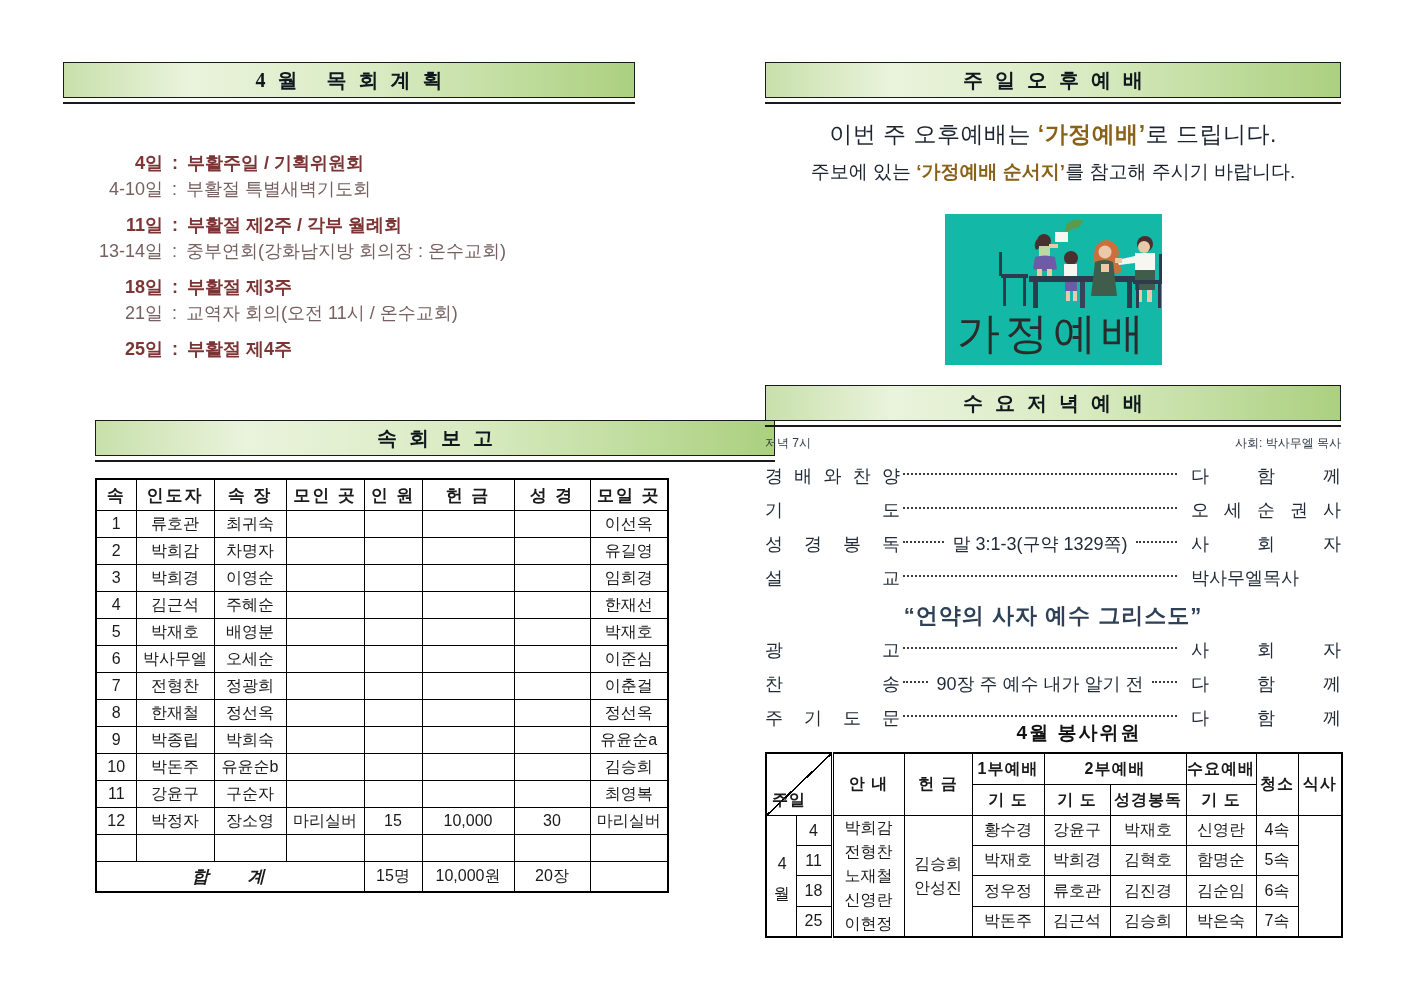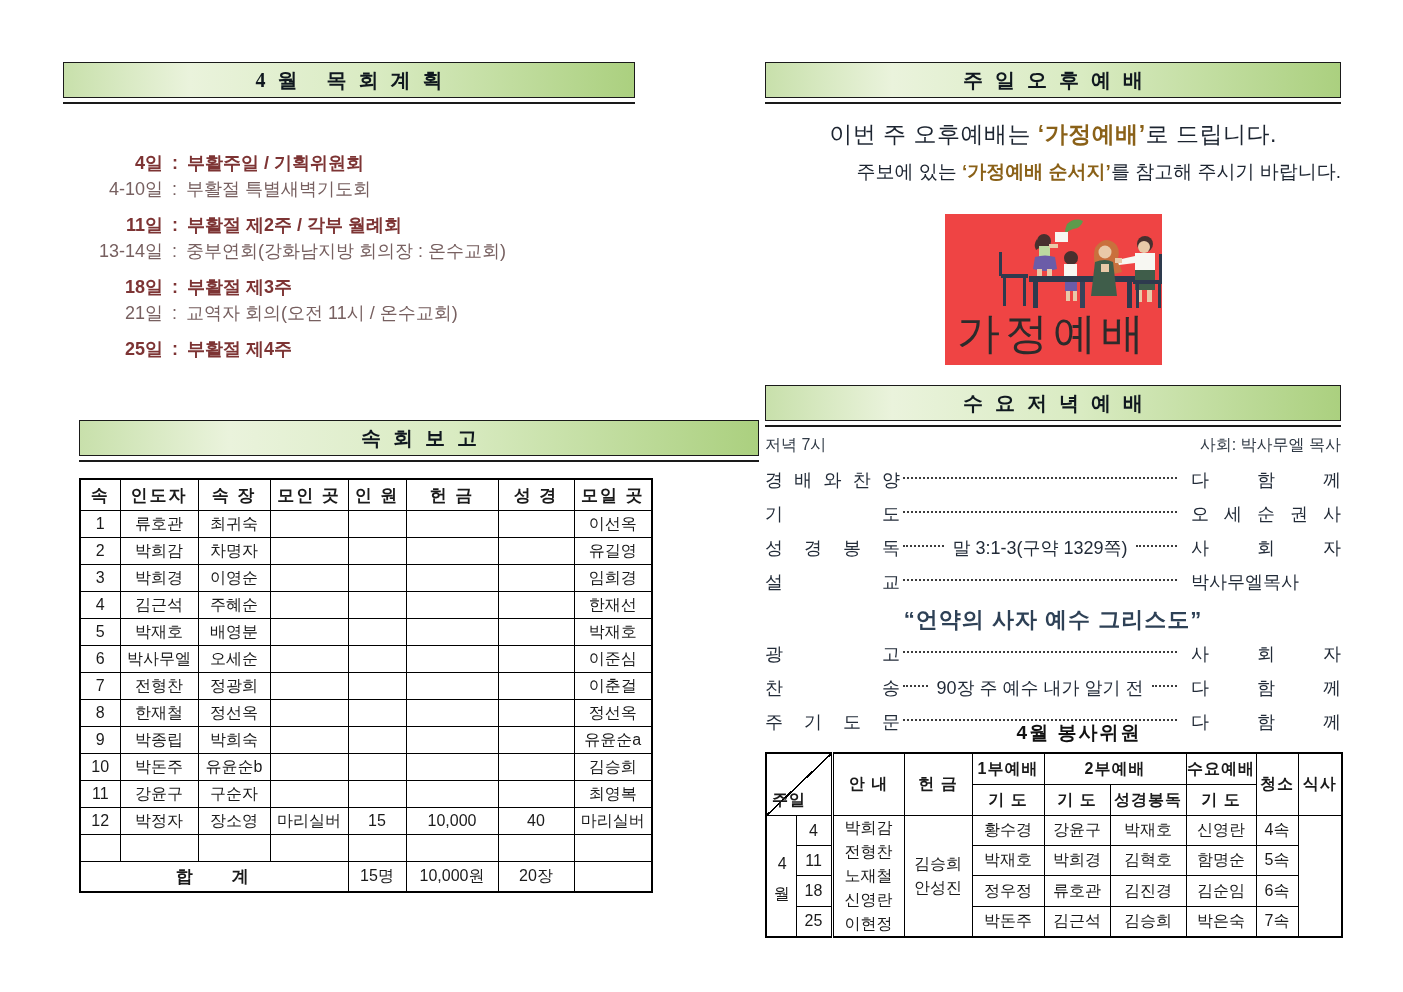--- a/index.html
+++ b/index.html
@@ -27,52 +27,52 @@
   
   .plan-list{margin-top:46px;font-size:18px;}
   .plan-item{display:flex;line-height:26px;white-space:pre;}
   .plan-item.gap{margin-top:10px;}
   .plan-item.bold{font-weight:bold;color:#7d3434;}
   .plan-item.regular{color:#776060;}
   .plan-date{width:100px;text-align:right;}
   .plan-sep{padding:0 9px;}
 
   
-  .section-report{position:absolute;top:358px;left:0;width:680px;padding-left:16px;}
+  .section-report{position:absolute;top:358px;left:16px;width:680px;padding-left:16px;}
   table{border-collapse:collapse;table-layout:fixed;}
   .report-table{width:572px;margin-top:16px;border:2px solid #000;}
   .report-table th{
     border:1px solid #000;height:30px;font-size:17px;font-weight:bold;
     text-align:center;letter-spacing:2px;padding:0;
   }
   .report-table td{
     border:1px solid #000;height:26px;font-size:16px;text-align:center;padding:0;
   }
-  .report-table td.total-label{white-space:pre;font-size:17px;font-weight:bold;letter-spacing:4px;}
+  .report-table td.total-label{white-space:pre;font-size:17px;font-weight:bold;letter-spacing:4px;font-style:italic;}
   .report-table tr.total-row td{height:29px;}
 
   
   .line1{margin-top:15px;text-align:center;font-size:23px;color:#1c2430;letter-spacing:0.5px;}
-  .line2{margin-top:9px;text-align:right;font-size:19px;color:#1c2430;}
+  .line2{margin-top:9px;text-align:center;font-size:19px;color:#1c2430;}
   .em-brown{color:#8a6118;font-weight:bold;}
 
   .worship-image{
-    width:217px;height:151px;margin:29px auto 0;background:#ef4444;
+    width:217px;height:151px;margin:29px auto 0;background:#14b8a6;
     position:relative;overflow:hidden;
   }
   .worship-image svg{position:absolute;top:0;left:0;}
   .worship-caption{
     position:absolute;bottom:2px;left:0;width:100%;text-align:center;
     font-size:43px;font-weight:300;letter-spacing:5px;color:#2b2b2b;
     font-family:"Liberation Sans",sans-serif;
   }
 
   
   .section-wed{position:absolute;top:323px;left:0;width:576px;}
-  .wed-meta{display:flex;justify-content:space-between;margin-top:8px;font-size:16px;color:#303a46;}
+  .wed-meta{display:flex;justify-content:space-between;margin-top:8px;font-size:12px;color:#303a46;}
   .order{margin-top:8px;color:#222b38;}
   .order-row{display:flex;align-items:center;height:34px;}
   .order-label{display:inline-block;width:135px;text-align:justify;text-align-last:justify;font-size:18px;line-height:1.1;}
   .order-person{display:inline-block;width:150px;text-align:justify;text-align-last:justify;font-size:18px;line-height:1.1;margin-left:11px;}
   .order-center{padding:0 5px;font-size:18px;line-height:1.1;}
   .order-dots{flex:1 1 auto;min-width:18px;border-bottom:2px dotted #3c3c3c;margin:0 3px 6px;}
   .sermon-title{
     height:38px;line-height:40px;text-align:center;font-size:22px;font-weight:bold;
     color:#2e4156;letter-spacing:1px;
   }
@@ -258,21 +258,21 @@
             <td></td>
             <td>최영복</td>
           </tr>
           <tr>
             <td>12</td>
             <td>박정자</td>
             <td>장소영</td>
             <td>마리실버</td>
             <td>15</td>
             <td>10,000</td>
-            <td>40</td>
+            <td>30</td>
             <td>마리실버</td>
           </tr>
           <tr>
             <td></td>
             <td></td>
             <td></td>
             <td></td>
             <td></td>
             <td></td>
             <td></td>

